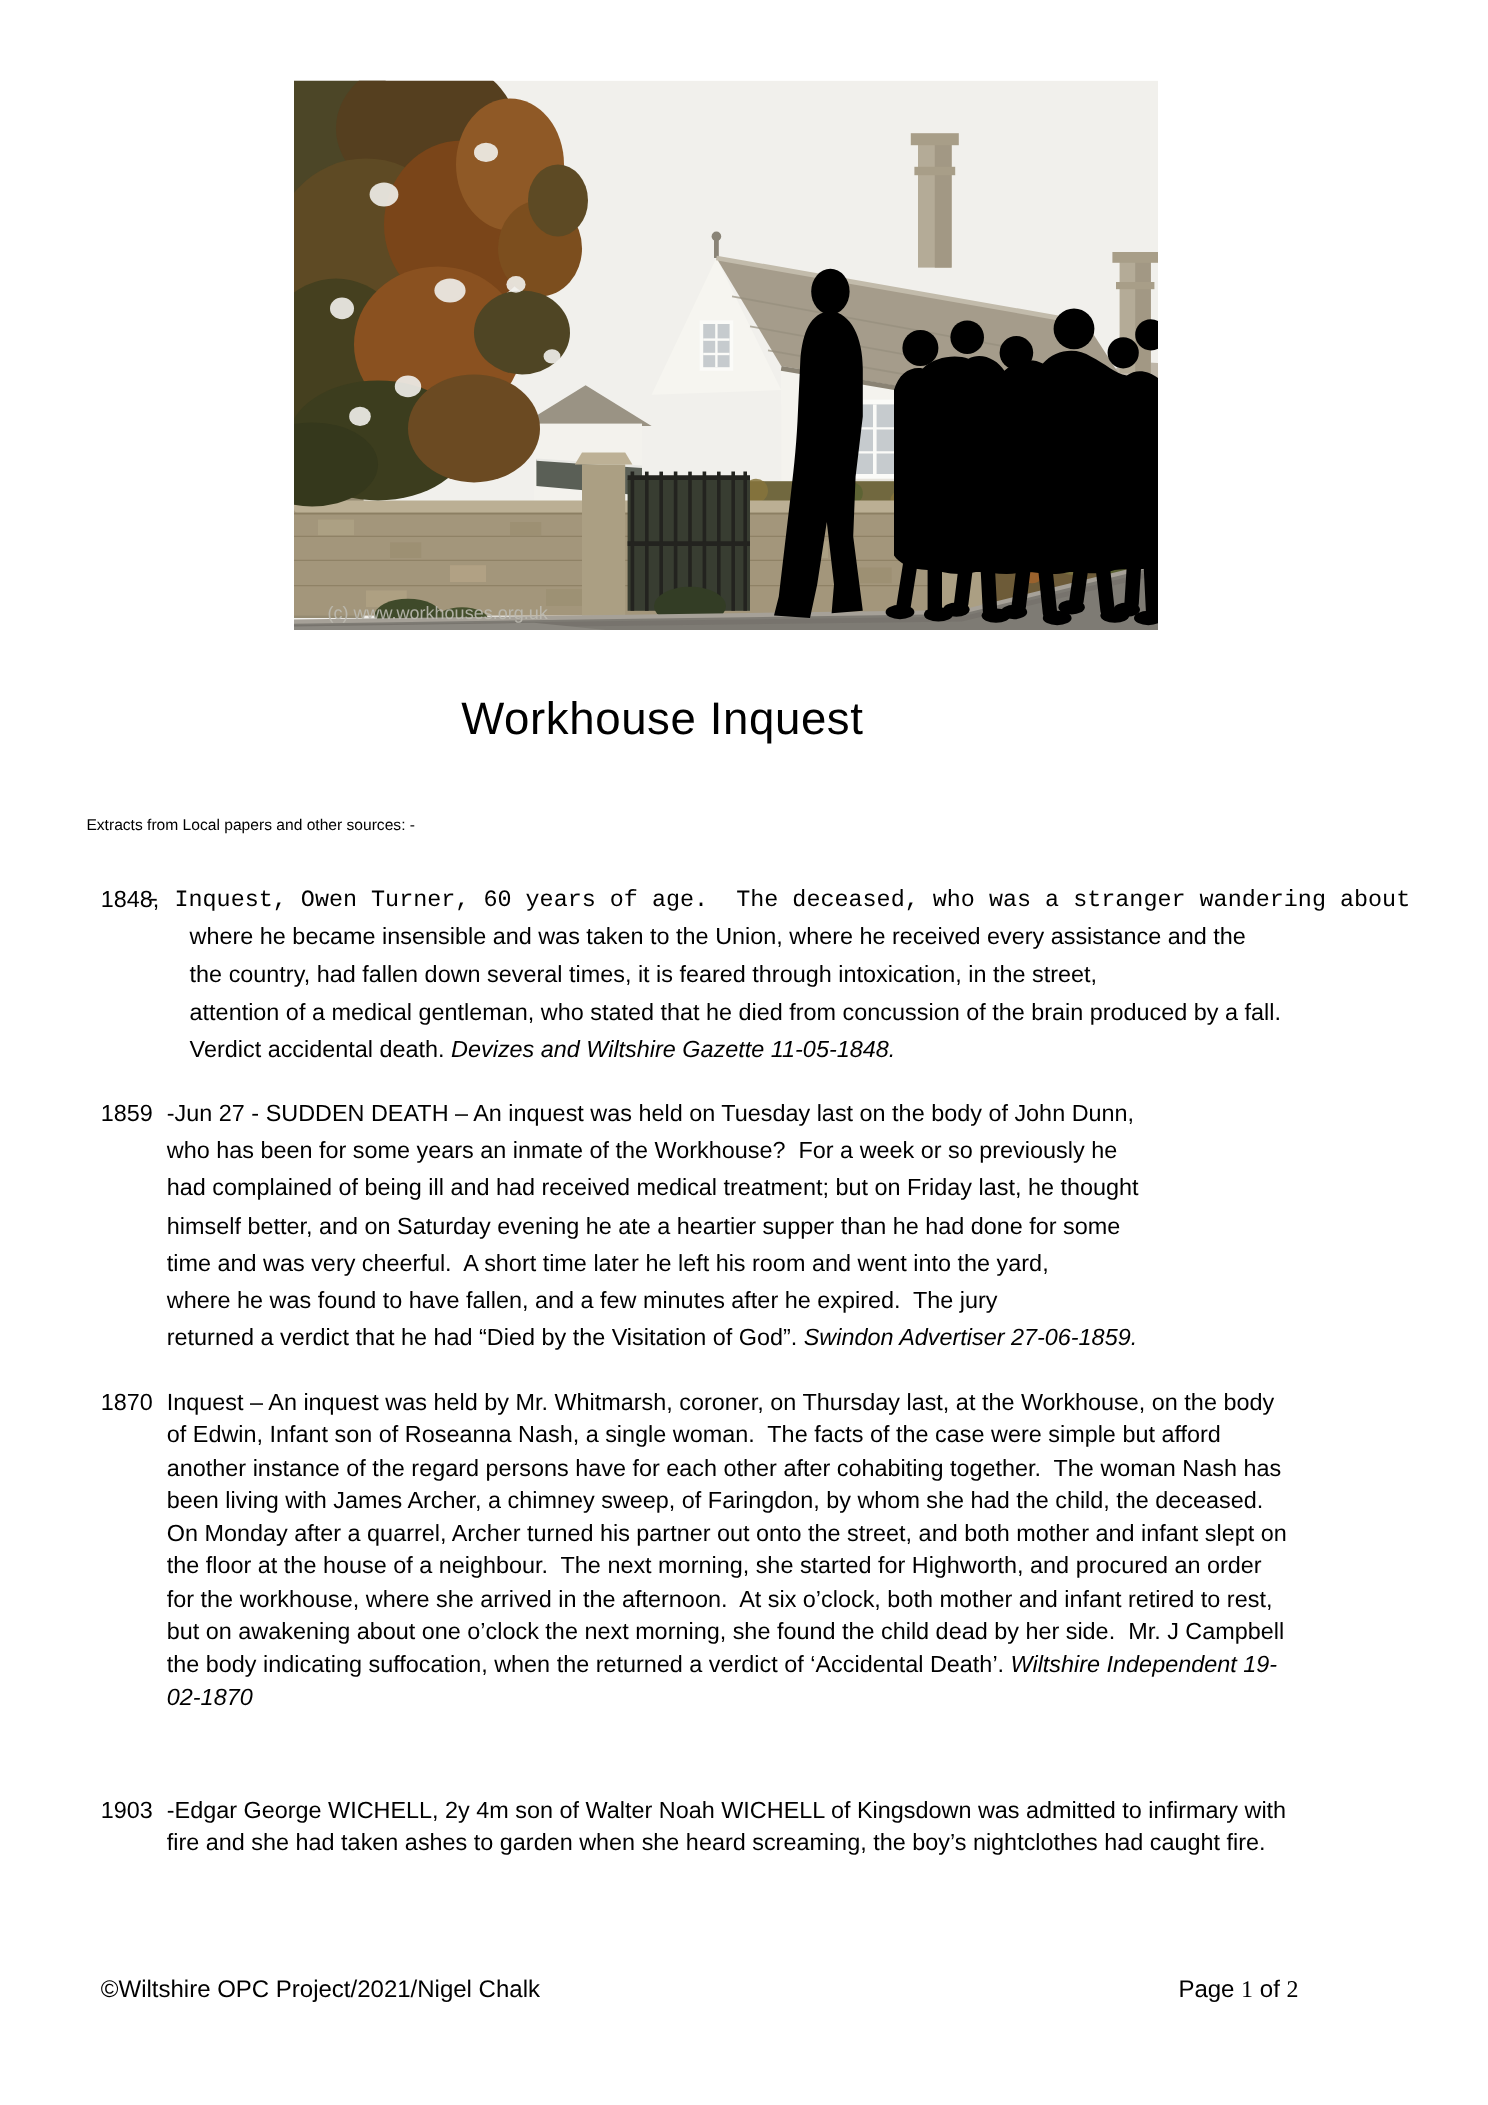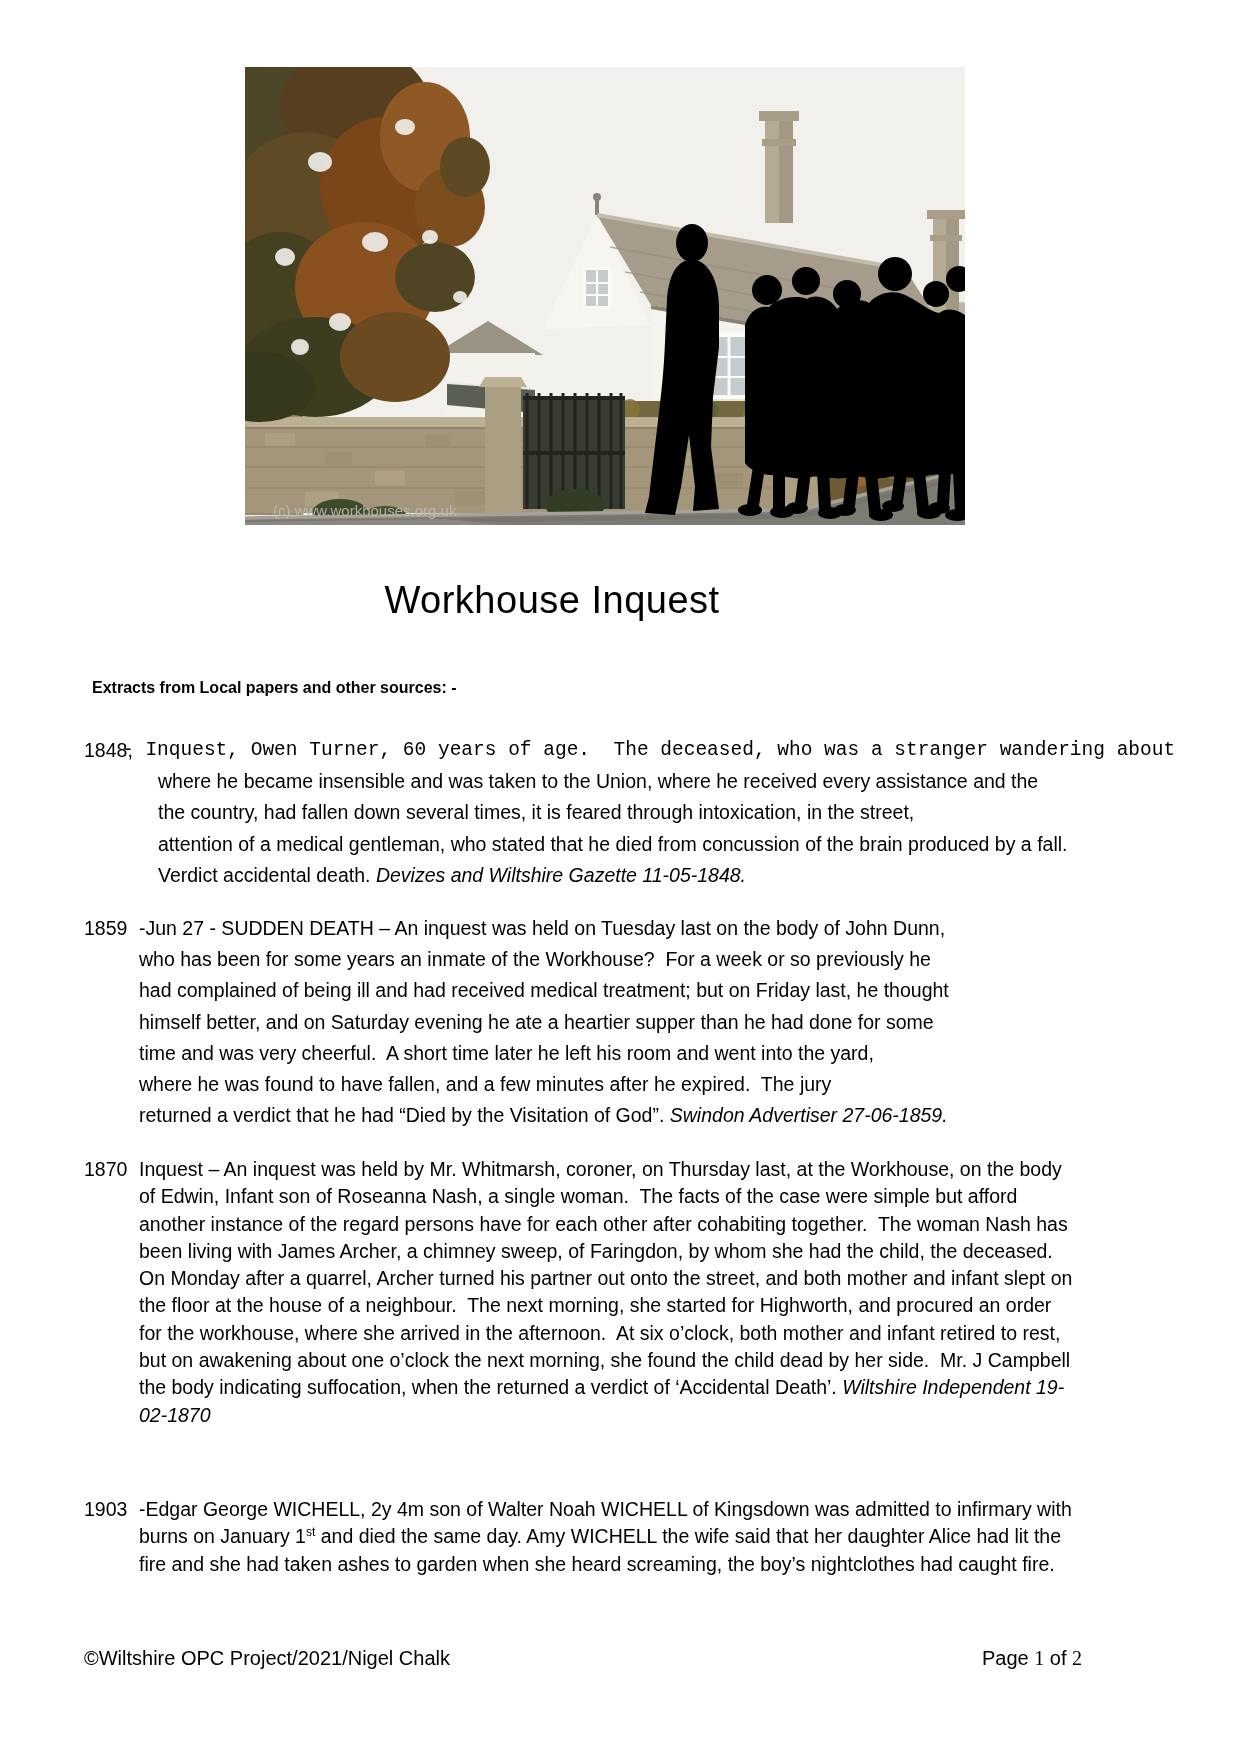--- a/index.html
+++ b/index.html
@@ -16,22 +16,22 @@
     position:absolute;left:245px;top:67px;width:720px;height:458px;
     overflow:hidden;
   }
   .doc-title{
     position:absolute;top:576px;left:0;width:1104px;
     text-align:center;
     font-size:38px;line-height:48px;font-weight:400;
     letter-spacing:0.5px;
   }
   .section-heading{
-    position:absolute;top:674px;left:92px;
-    font-size:16px;line-height:28px;font-weight:bold;
+    position:absolute;top:674px;left:72px;
+    font-size:13px;line-height:28px;font-weight:normal;
   }
   .entries{position:absolute;left:0;top:0;width:100%;height:100%;}
   .entry{position:absolute;left:0;width:100%;}
   .entry-year{position:absolute;left:84px;top:0;white-space:pre;}
   .entry-lines{position:absolute;left:139px;top:0;}
   .line{white-space:pre;}
   .entry{font-size:19.5px;}
   .e1848{top:735px;line-height:31.2px;}
   .e1859{top:913px;line-height:31.2px;}
   .e1870{top:1156px;line-height:27.3px;}
@@ -301,21 +301,20 @@
           <div class="line"><span>for the workhouse, where she arrived in the afternoon.  At six o’clock, both mother and infant retired to rest,</span></div>
           <div class="line"><span>but on awakening about one o’clock the next morning, she found the child dead by her side.  Mr. J Campbell</span></div>
           <div class="line"><span>the body indicating suffocation, when the returned a verdict of ‘Accidental Death’. </span><span style="font-style: italic;">Wiltshire Independent 19-</span></div>
           <div class="line"><span style="font-style: italic;">02-1870</span></div>
         </div>
       </div>
       <div class="entry e1903">
         <div class="entry-year">1903</div>
         <div class="entry-lines">
           <div class="line"><span>-Edgar George WICHELL, 2y 4m son of Walter Noah WICHELL of Kingsdown was admitted to infirmary with</span></div>
-          <div class="line"><span>burns on January 1</span><sup>st</sup><span> and died the same day. Amy WICHELL the wife said that her daughter Alice had lit the</span></div>
           <div class="line"><span>fire and she had taken ashes to garden when she heard screaming, the boy’s nightclothes had caught fire.</span></div>
         </div>
       </div>
     </div>
 
   <div class="footer">
     <span class="footer-left">©Wiltshire OPC Project/2021/Nigel Chalk</span>
     <span class="footer-right"><span>Page </span><span class="serif-num">1</span><span> of </span><span class="serif-num">2</span></span>
   </div>
 

